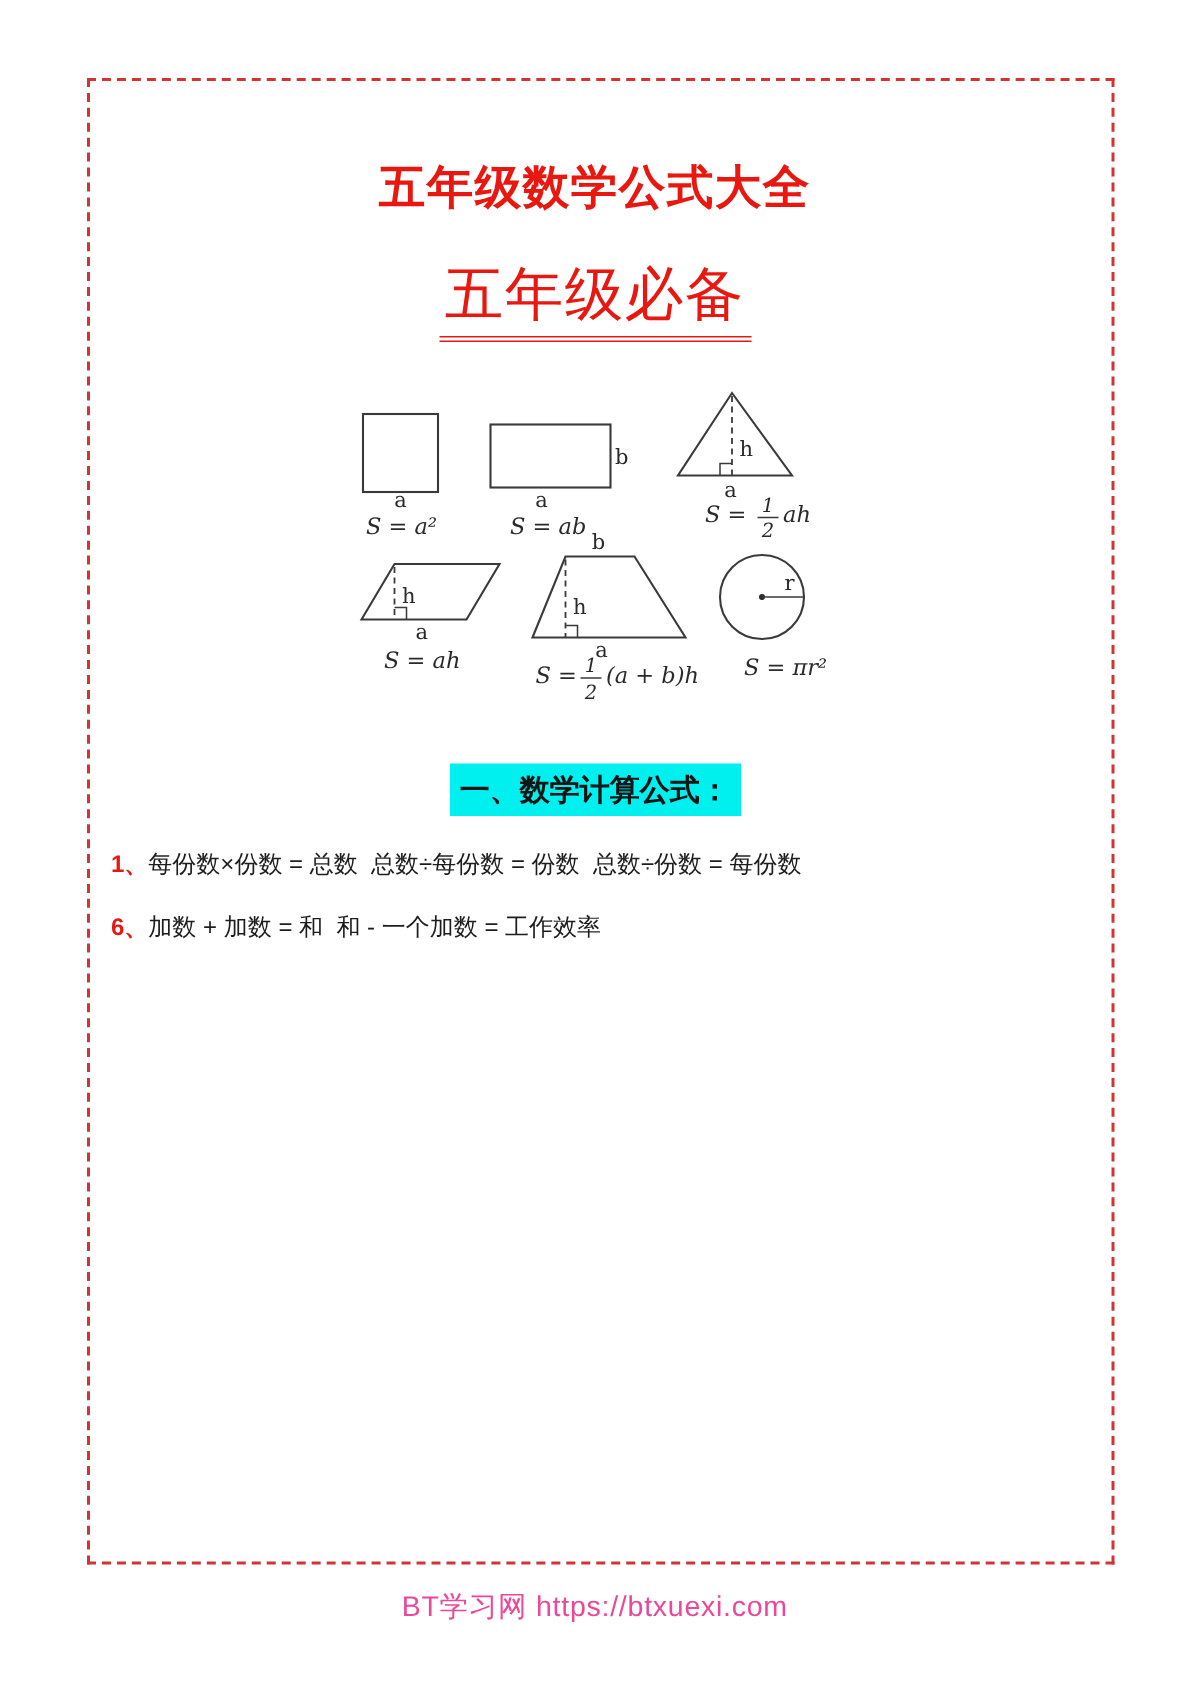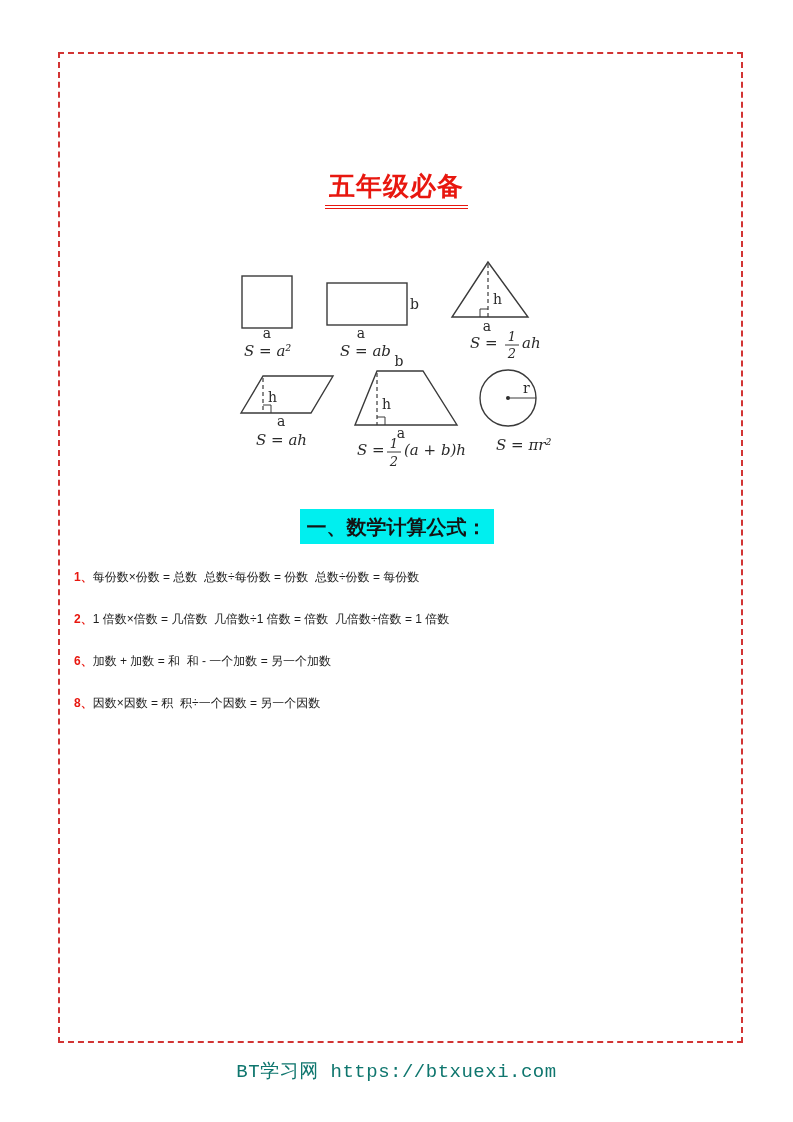--- a/index.html
+++ b/index.html
@@ -32,22 +32,22 @@
   }
   .doc-subtitle-wrap {
     position: absolute;
     top: 169px; left: 0;
     width: 100%;
     text-align: center;
     margin: 0;
   }
   .doc-subtitle {
     display: inline-block;
-    font-size: 26px;
-    font-weight: bold;
+    font-size: 39px;
+    font-weight: normal;
     color: #e8170f;
     letter-spacing: 1px;
     padding: 0 4px 1px 4px;
     border-bottom: 4px double #e8170f;
   }
   .shapes-panel {
     position: absolute;
     left: 228px; top: 256px;
     width: 350px; height: 218px;
   }
@@ -91,48 +91,48 @@
     line-height: 24px;
     padding: 6px 7px 5px 7px;
   }
   .formula-list {
     position: absolute;
     top: 556px; left: 62px;
     width: 676px;
   }
   .formula-item {
     margin: 0;
-    font-size: 12px;
+    font-size: 16px;
     line-height: 42px;
     color: #1d1d1d;
     text-indent: 12px;
   }
   .formula-item .num {
     color: #e8170f;
     font-weight: bold;
   }
   .formula-item .txt { white-space: pre-wrap; }
   .site-footer {
     position: absolute;
     top: 1058px; left: 0;
     width: 100%;
     text-align: center;
     font-size: 19px;
-    color: #0f766e;
+    color: #ec4899;
     letter-spacing: 0.5px;
-    font-family: Liberation Mono, monospace;
   }
 </style>
 </head>
 <body>
 
 <div class="page">
 
   <div class="border-frame"></div>
 
+  <h1 class="doc-title">五年级数学公式大全</h1>
 
   <div class="doc-subtitle-wrap">
     <span class="doc-subtitle">五年级必备</span>
   </div>
 
   <div class="shapes-panel">
     <svg width="350" height="218" viewBox="0 0 350 218" xmlns="http://www.w3.org/2000/svg">
 
       <g>
         <rect class="shape-line" x="14" y="20" width="50" height="52"></rect>
@@ -193,20 +193,18 @@
 
     </svg>
   </div>
 
   <div class="section-heading-row">
     <span class="section-heading">一、数学计算公式：</span>
   </div>
 
   <div class="formula-list">
     <p class="formula-item"><span class="num">1、</span><span class="txt">每份数×份数 = 总数  总数÷每份数 = 份数  总数÷份数 = 每份数</span></p>
-    <p class="formula-item"><span class="num">2、</span><span class="txt">1 倍数×倍数 = 几倍数  几倍数÷1 倍数 = 倍数  几倍数÷倍数 = 1 倍数</span></p>
-    <p class="formula-item"><span class="num">6、</span><span class="txt">加数 + 加数 = 和  和 - 一个加数 = 另一个加数</span></p>
-    <p class="formula-item"><span class="num">8、</span><span class="txt">因数×因数 = 积  积÷一个因数 = 另一个因数</span></p>
+    <p class="formula-item"><span class="num">6、</span><span class="txt">加数 + 加数 = 和  和 - 一个加数 = 工作效率</span></p>
   </div>
 
   <div class="site-footer">BT学习网 https://btxuexi.com</div>
 
 </div>
 
 </body></html>

